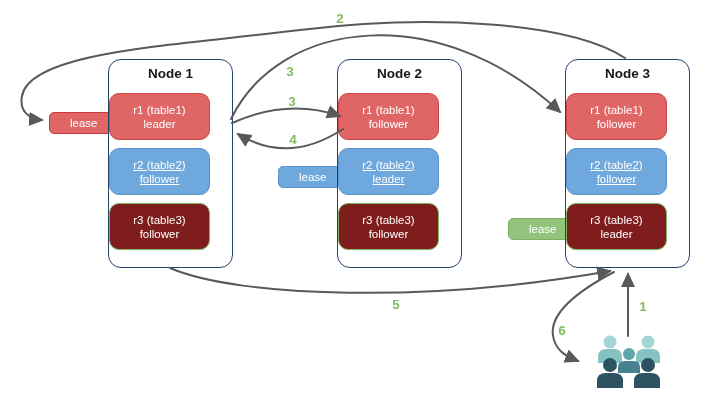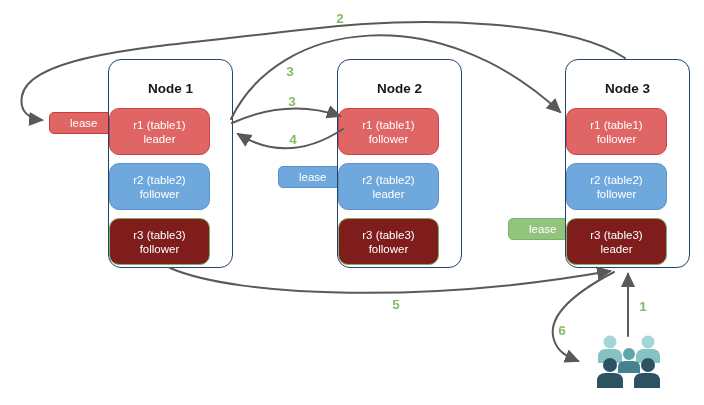--- a/index.html
+++ b/index.html
@@ -3,33 +3,33 @@
 <meta charset="utf-8">
 <style>
   html,body{margin:0;padding:0;background:#ffffff;}
   .canvas{
     position:relative;width:704px;height:405px;background:#ffffff;overflow:hidden;
     font-family:"Liberation Sans", sans-serif;
   }
   .node{
     position:absolute;top:59px;width:125px;height:209px;box-sizing:border-box;
     background:#ffffff;border:1.5px solid #24436b;border-radius:13px;
-    padding-top:19px;
+    padding-top:4px;
   }
   .node-title{
     text-align:center;font-weight:bold;font-size:13.5px;color:#161616;line-height:20px;
   }
   .replicas{margin-top:9px;display:flex;flex-direction:column;gap:8px;}
   .replica{
     width:101px;height:47px;box-sizing:border-box;border-radius:10px;
     display:flex;flex-direction:column;align-items:center;justify-content:center;
     color:#ffffff;font-size:11.5px;line-height:14px;text-align:center;
   }
   .replica.red{background:#e06666;border:1.5px solid #cd4343;}
-  .replica.blue{background:#6fa8dc;border:1.5px solid #5b93cc;}
+  .replica.blue{background:#6fa8dc;border:1.5px solid #5b93cc;text-decoration:underline;}
   .replica.green{background:#7f1d1d;border:1.5px solid #7fb164;}
   .lease{
     position:absolute;box-sizing:border-box;border-radius:5px;color:#ffffff;
     font-size:11.5px;line-height:18px;padding:0 20px;height:22px;display:flex;align-items:center;
   }
   .lease.red{background:#e06666;border:1.5px solid #c93b3b;}
   .lease.blue{background:#6fa8dc;border:1.5px solid #5b93cc;}
   .lease.green{background:#93c47d;border:1.5px solid #7fb164;}
   .step{
     position:absolute;transform:translate(-50%,-50%);

